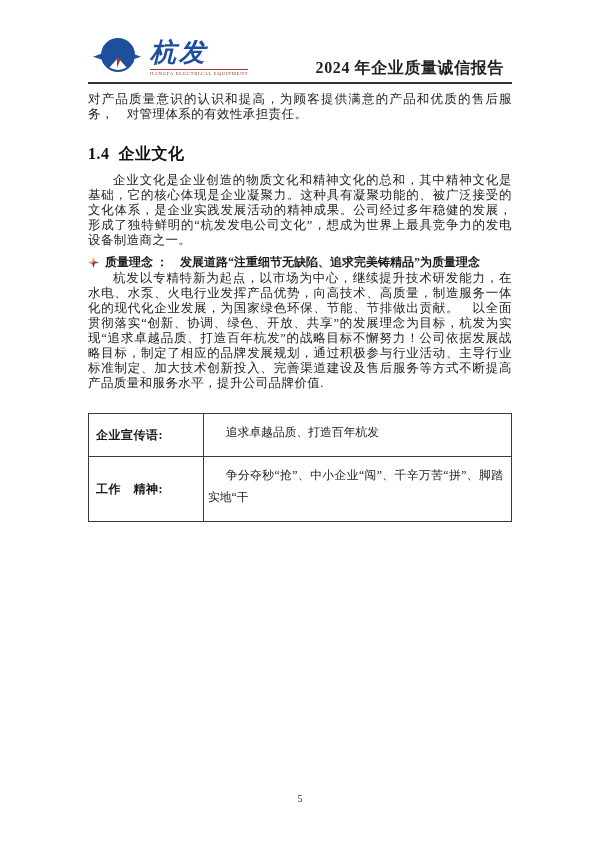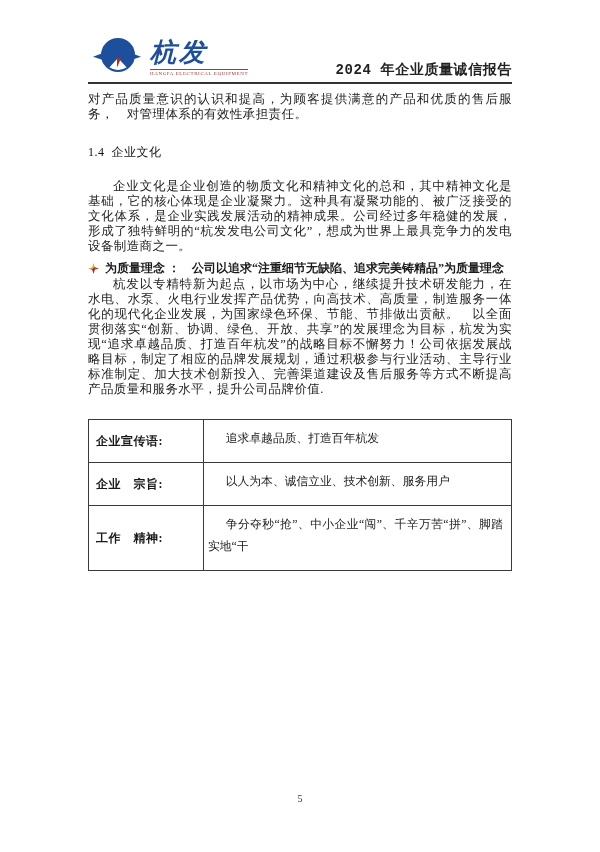--- a/index.html
+++ b/index.html
@@ -55,36 +55,36 @@
   .brand {
     font-size:26px; line-height:28px; font-weight:bold; font-style:italic;
     color:#1d4f9c; letter-spacing:3px;font-family:Liberation Mono, monospace;
   }
   .brand-sub {
     font-size:5px; letter-spacing:0.6px; color:#a33a33;
     border-top:1px solid #a33a33; margin-top:1px; padding-top:1px;
     white-space:nowrap;
   }
   .report-title {
-    position:absolute; right:0; bottom:3px;
-    font-size:14px; font-weight:bold; letter-spacing:0.6px; color:#222222;font-family:Liberation Mono, monospace;
+    position:absolute; right:8px; bottom:3px;
+    font-size:16px; font-weight:bold; letter-spacing:0.6px; color:#222222;
   }
 
   
   .doc-text {
     font-size:12.5px; line-height:15px; letter-spacing:0.4px;
     text-align:justify; color:#1c1c1c;
   }
   .p-cont   { margin-top:8px; }
   .indent   { text-indent:2em; }
   .section-heading {
     margin-top:22px;
-    font-size:12px; font-weight:normal; letter-spacing:0.5px; color:#111111;
+    font-size:16px; font-weight:bold; letter-spacing:0.5px; color:#111111;
   }
-  .p-intro  { margin-top:18px; }
+  .p-intro  { margin-top:8px; }
   .quality-line {
     margin-top:6px;
     display:flex; align-items:center; gap:6px;
     white-space:nowrap;
   }
   .bullet-icon {
     flex:0 0 auto; width:11px; height:11px; display:inline-block;
     background:conic-gradient(from -45deg at 50% 50%,
       #e8a33d 0 90deg, #c0392b 90deg 200deg, #2e4e9e 200deg 310deg, #e8a33d 310deg 360deg);
     clip-path:polygon(50% 0%, 62% 38%, 100% 50%, 62% 62%, 50% 100%, 38% 62%, 0% 50%, 38% 38%);
@@ -149,35 +149,31 @@
   </div>
 
   <p class="doc-text p-cont">对产品质量意识的认识和提高，为顾客提供满意的产品和优质的售后服务， 对管理体系的有效性承担责任。</p>
 
   <h2 class="section-heading">1.4&nbsp; 企业文化</h2>
 
   <p class="doc-text indent p-intro">企业文化是企业创造的物质文化和精神文化的总和，其中精神文化是基础，它的核心体现是企业凝聚力。这种具有凝聚功能的、被广泛接受的文化体系，是企业实践发展活动的精神成果。公司经过多年稳健的发展，形成了独特鲜明的“杭发发电公司文化”，想成为世界上最具竞争力的发电设备制造商之一。</p>
 
   <div class="quality-line">
     <span class="bullet-icon"></span>
-    <span class="quality-text">为质量理念 ：　公司以追求“注重细节无缺陷、追求完美铸精品”为质量理念</span>
+    <span class="quality-text">质量理念 ：　发展道路“注重细节无缺陷、追求完美铸精品”为质量理念</span>
   </div>
 
 
   <p class="doc-text indent p-strategy">杭发以专精特新为起点，以市场为中心，继续提升技术研发能力，在水电、水泵、火电行业发挥产品优势，向高技术、高质量，制造服务一体化的现代化企业发展，为国家绿色环保、节能、节排做出贡献。　以全面贯彻落实“创新、协调、绿色、开放、共享”的发展理念为目标，杭发为实现“追求卓越品质、打造百年杭发”的战略目标不懈努力！公司依据发展战略目标，制定了相应的品牌发展规划，通过积极参与行业活动、主导行业标准制定、加大技术创新投入、完善渠道建设及售后服务等方式不断提高产品质量和服务水平，提升公司品牌价值.</p>
 
   <table class="culture-table">
     <tbody>
       <tr>
         <td class="label">企业宣传语:</td>
         <td class="value">追求卓越品质、打造百年杭发</td>
-      </tr>
-      <tr>
-        <td class="label">企业　宗旨:</td>
-        <td class="value">以人为本、诚信立业、技术创新、服务用户</td>
       </tr>
       <tr>
         <td class="label">工作　精神:</td>
         <td class="value">争分夺秒“抢”、中小企业“闯”、千辛万苦“拼”、脚踏实地“干</td>
       </tr>
     </tbody>
   </table>
 
   <div class="page-number">5</div>
 

